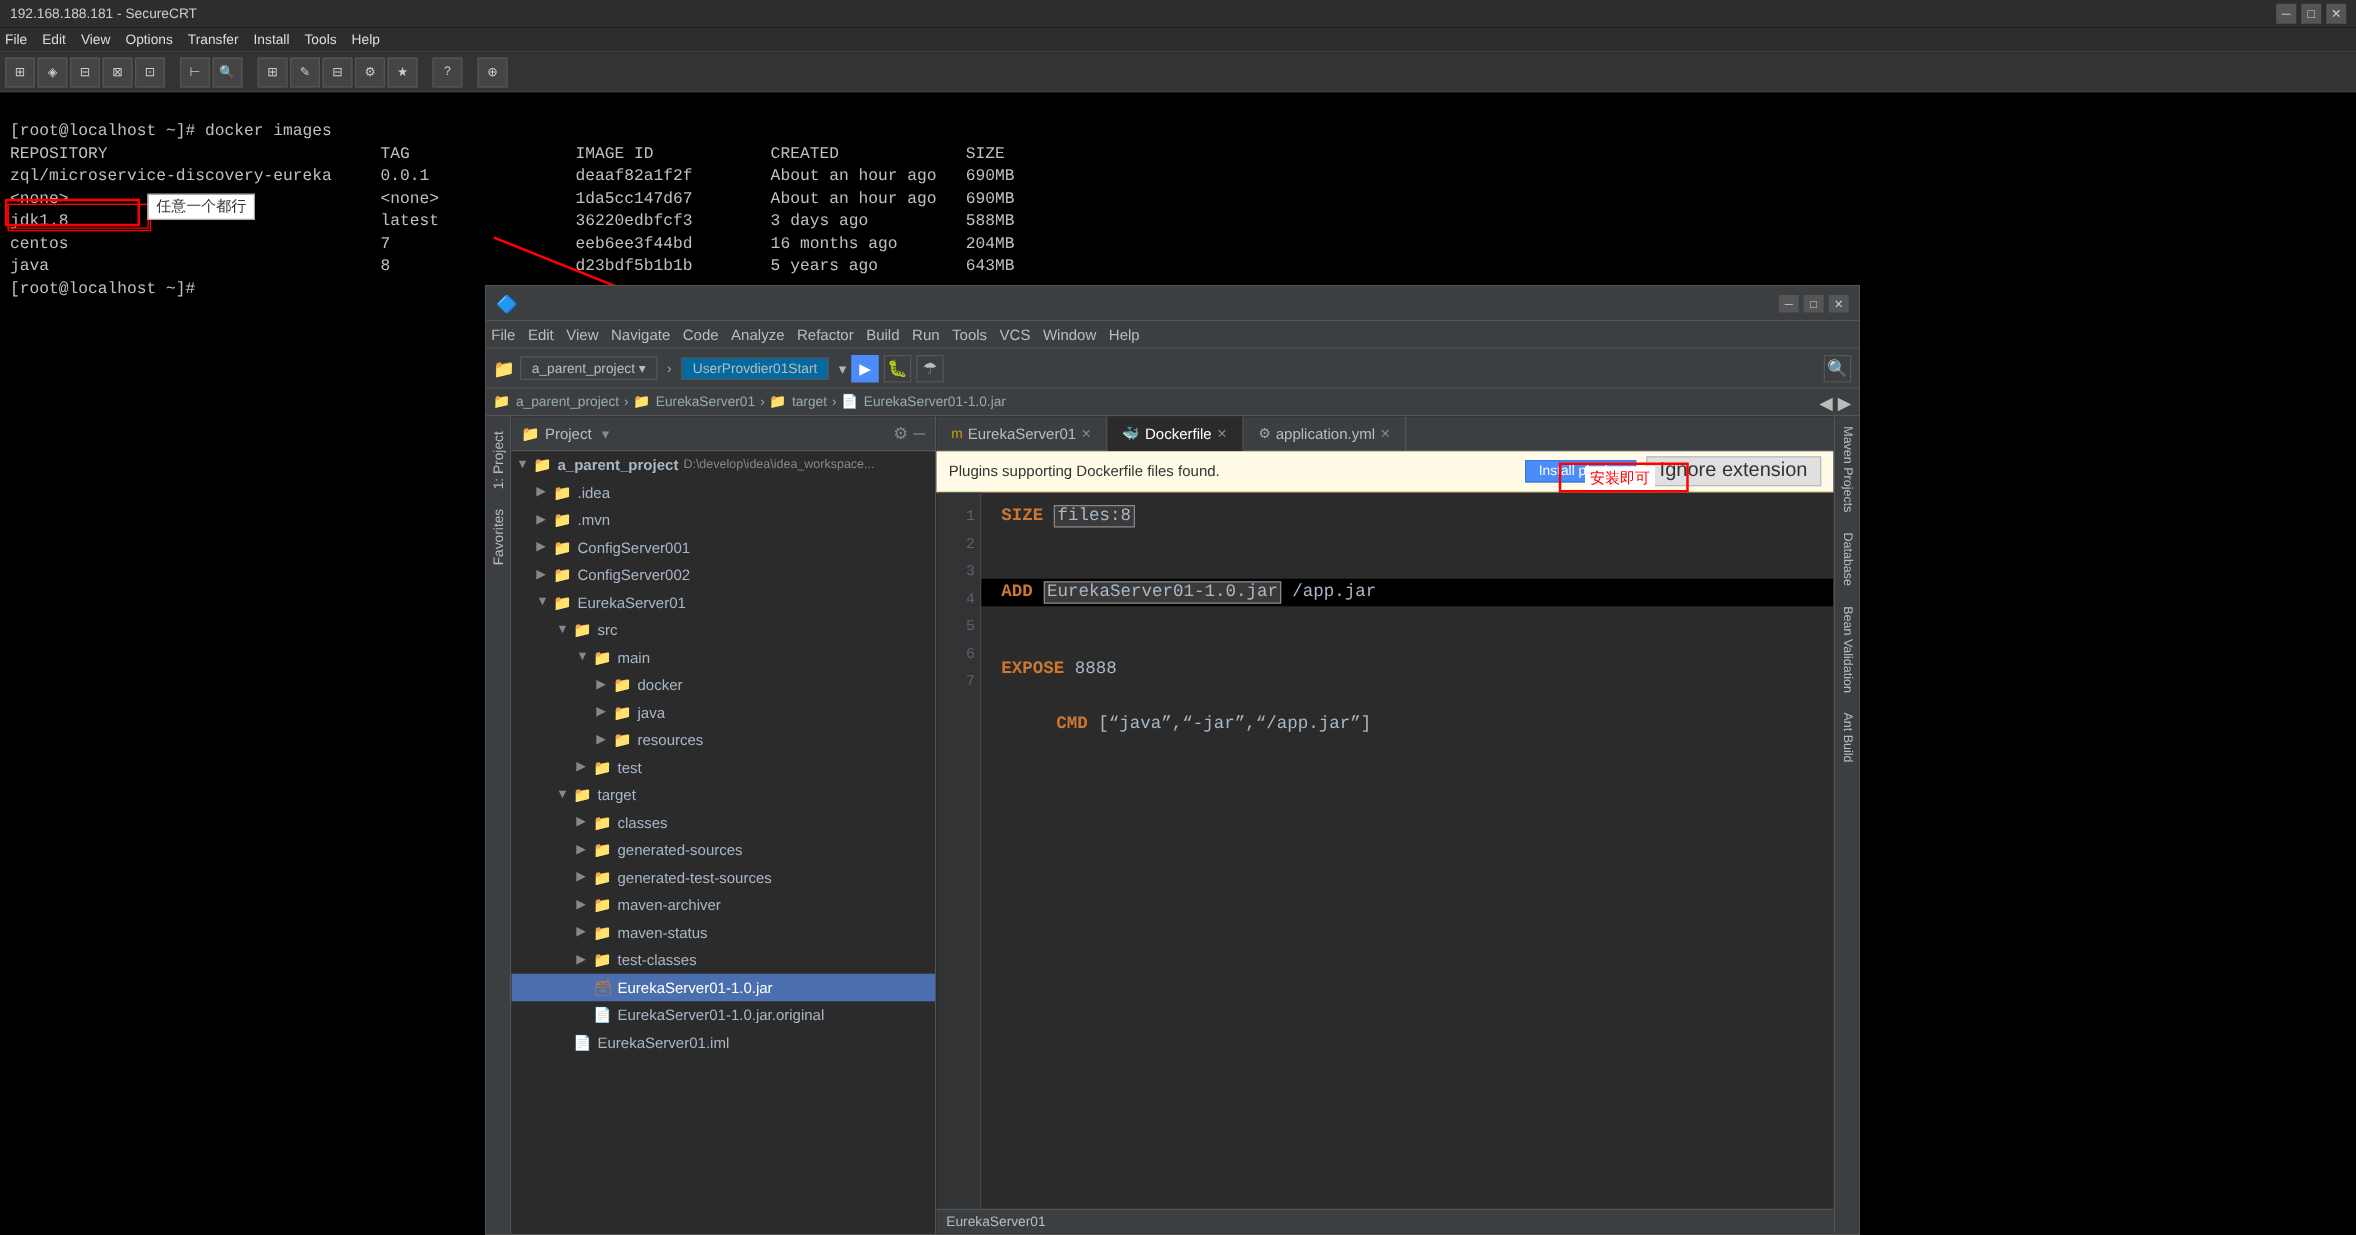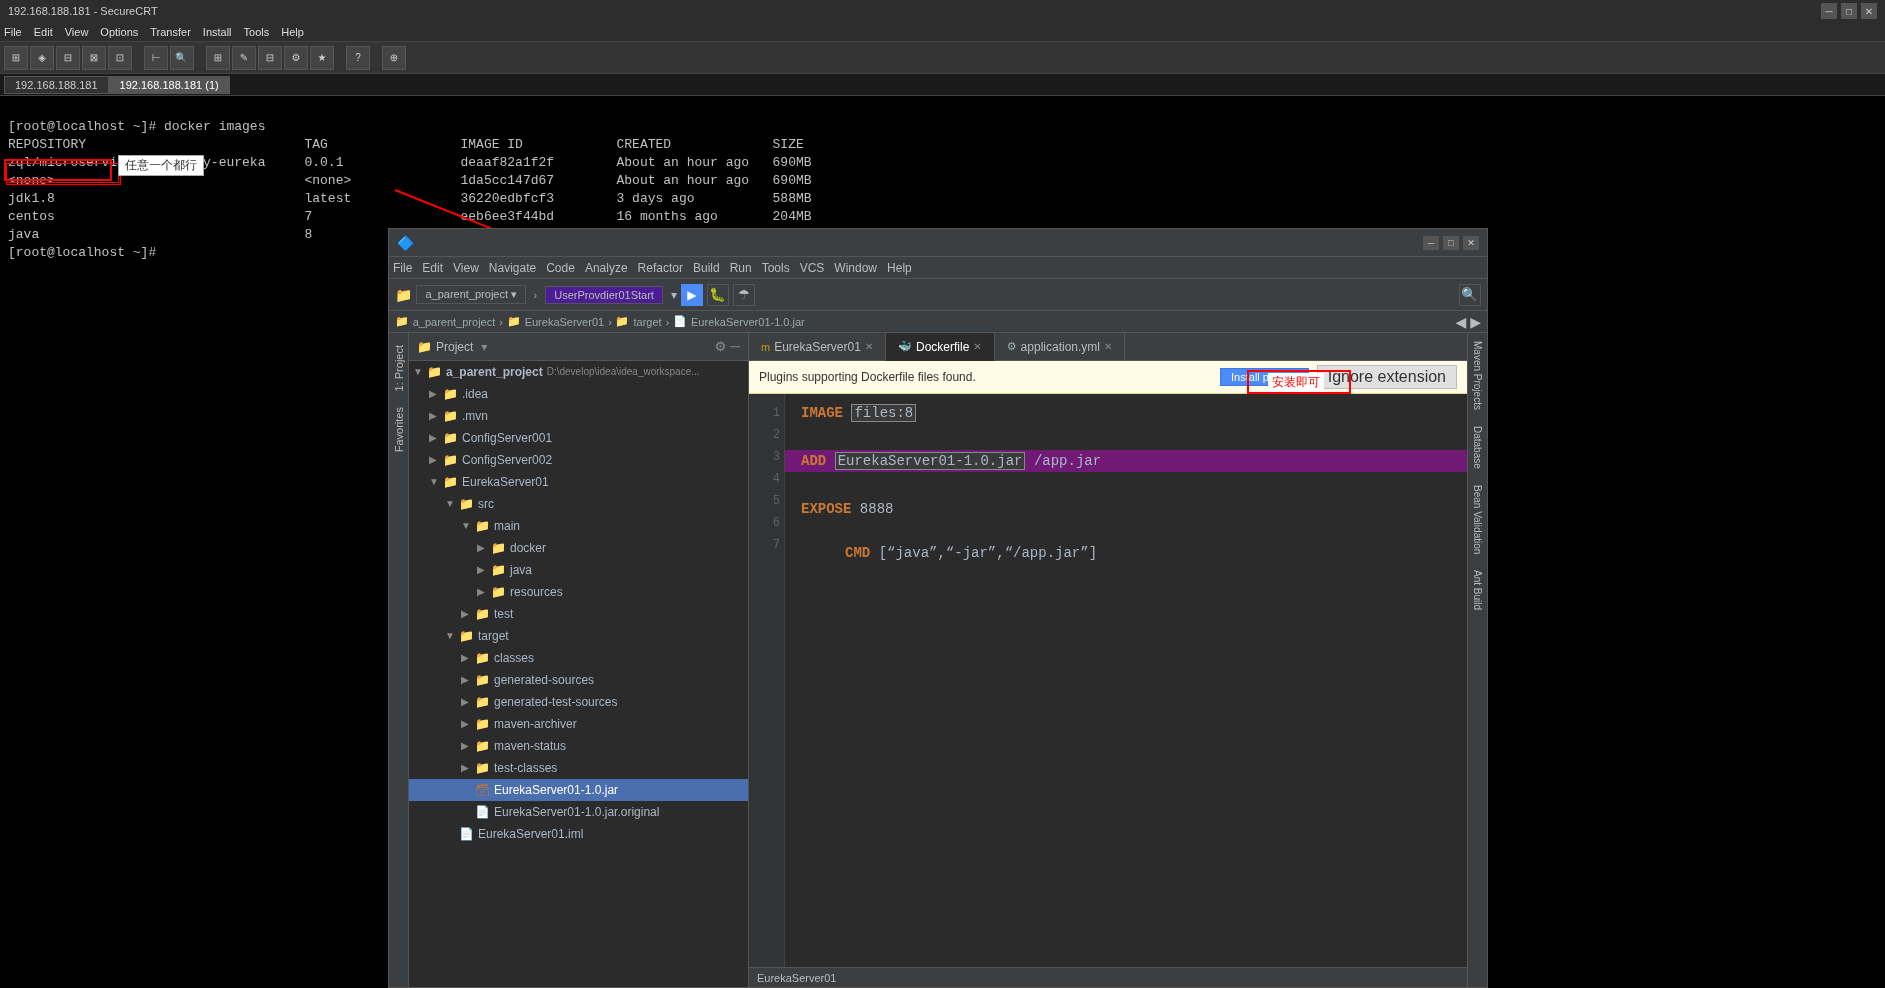--- a/index.html
+++ b/index.html
@@ -406,24 +406,20 @@
     <button class="toolbar-btn">✎</button>
     <button class="toolbar-btn">⊟</button>
     <button class="toolbar-btn">⚙</button>
     <button class="toolbar-btn">★</button>
     <span style="width:8px"></span>
     <button class="toolbar-btn">?</button>
     <span style="width:8px"></span>
     <button class="toolbar-btn">⊕</button>
   </div>
 
-  <div class="tab-bar">
-    <div class="tab">192.168.188.181</div>
-    <div class="tab active">192.168.188.181 (1)</div>
-  </div>
 
   <div class="terminal-content">
 <span>[root@localhost ~]# docker images</span>
 <span>REPOSITORY                            TAG                 IMAGE ID            CREATED             SIZE</span>
 <span>zql/microservice-discovery-eureka     0.0.1               deaaf82a1f2f        About an hour ago   690MB</span>
 <span>&lt;none&gt;                                &lt;none&gt;              1da5cc147d67        About an hour ago   690MB</span>
 <span>jdk1.8                                latest              36220edbfcf3        3 days ago          588MB</span>
 <span>centos                                7                   eeb6ee3f44bd        16 months ago       204MB</span>
 <span>java                                  8                   d23bdf5b1b1b        5 years ago         643MB</span>
 <span>[root@localhost ~]#</span>
@@ -486,21 +482,21 @@
     <span class="menu-item">Tools</span>
     <span class="menu-item">VCS</span>
     <span class="menu-item">Window</span>
     <span class="menu-item">Help</span>
   </div>
 
   <div class="idea-toolbar">
     <span style="color:#c8a000; font-size:14px;">📁</span>
     <button style="background:#3c3f41; border:1px solid #555; color:#bbb; padding:2px 8px; font-size:11px; cursor:pointer;">a_parent_project ▾</button>
     <span style="color:#aaa; font-size:11px; margin:0 4px;">›</span>
-    <button style="background:#4c1d95; border:1px solid #555; color:#bbb; padding:2px 8px; font-size:11px; cursor:pointer;text-align:right;">UserProvdier01Start</button>
+    <button style="background:#0369a1; border:1px solid #555; color:#bbb; padding:2px 8px; font-size:11px; cursor:pointer;text-align:right;">UserProvdier01Start</button>
     <span style="margin-left:4px;">▾</span>
     <button style="background:#4c8cf8; border:none; color:#fff; width:22px; height:22px; cursor:pointer; font-size:12px;">▶</button>
     <button style="background:#3c3f41; border:1px solid #555; color:#bbb; width:22px; height:22px; cursor:pointer;">🐛</button>
     <button style="background:#3c3f41; border:1px solid #555; color:#bbb; width:22px; height:22px; cursor:pointer;">☂</button>
     <div style="flex:1"></div>
     <button style="background:#3c3f41; border:1px solid #555; color:#bbb; width:22px; height:22px; cursor:pointer;">🔍</button>
   </div>
 
   <div class="breadcrumb-bar">
     <span style="color:#c8a000;">📁</span>
@@ -705,24 +701,24 @@
           <div>1</div>
           <div>2</div>
           <div>3</div>
           <div>4</div>
           <div>5</div>
           <div>6</div>
           <div>7</div>
         </div>
         <div class="code-content">
           <div style="line-height:22px;">
-            <span class="kw-from">IMAGE</span> <span class="kw-java8">files:8</span>
+            <span class="kw-from">SIZE</span> <span class="kw-java8">files:8</span>
           </div>
           <div style="line-height:22px;">&nbsp;</div>
-          <div style="line-height:22px; background:#701a75; margin:4px -16px; padding:0 16px;">
+          <div style="line-height:22px; background:#000000; margin:17px -16px; padding:0 16px;">
             <span class="kw-add">ADD</span> <span class="kw-jar">EurekaServer01-1.0.jar</span> <span>/app.jar</span>
           </div>
           <div style="line-height:22px;">&nbsp;</div>
           <div style="line-height:22px;">
             <span class="kw-expose">EXPOSE</span> <span> 8888</span>
           </div>
           <div style="line-height:22px;">&nbsp;</div>
           <div style="line-height:22px;">
             <span class="kw-cmd">CMD</span> <span> [“java”,“-jar”,“/app.jar”]</span>
           </div>

